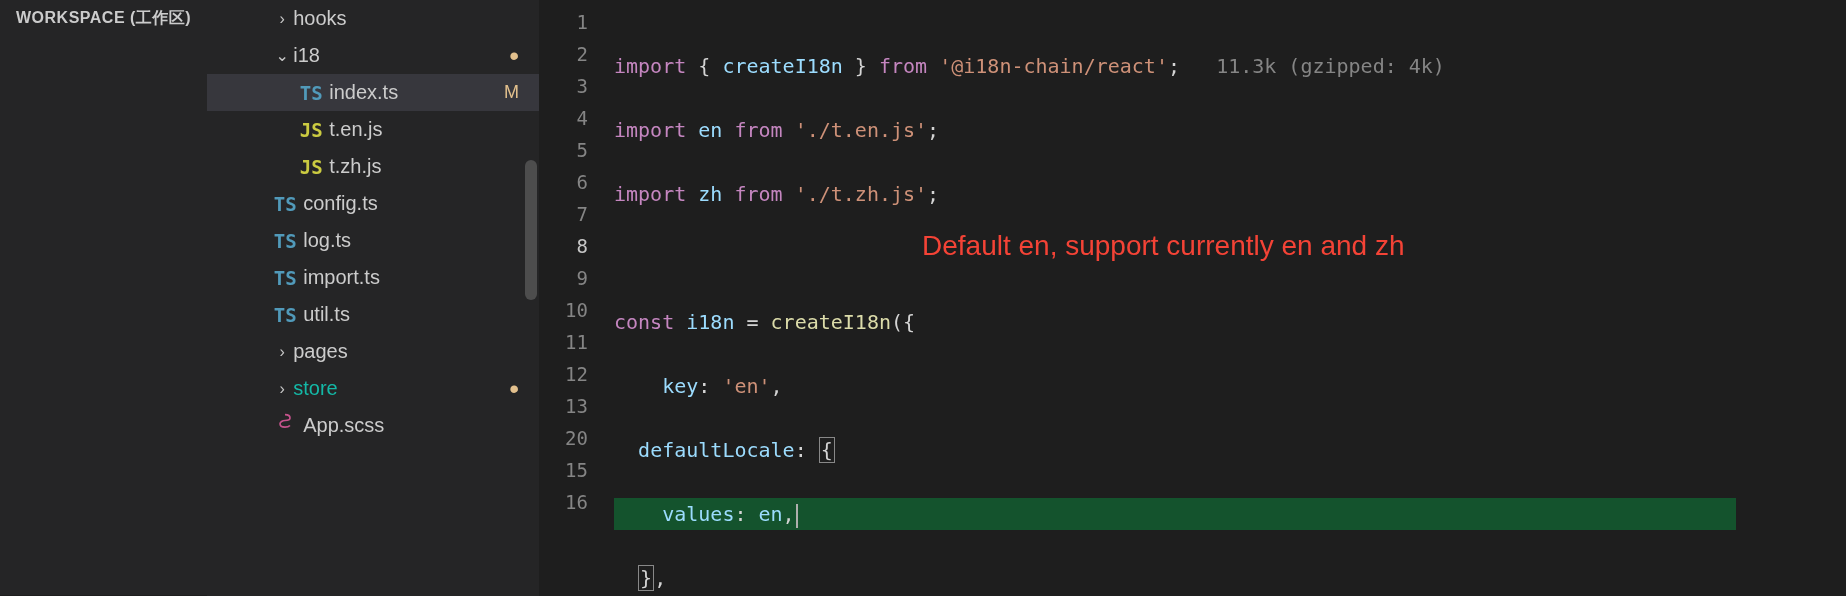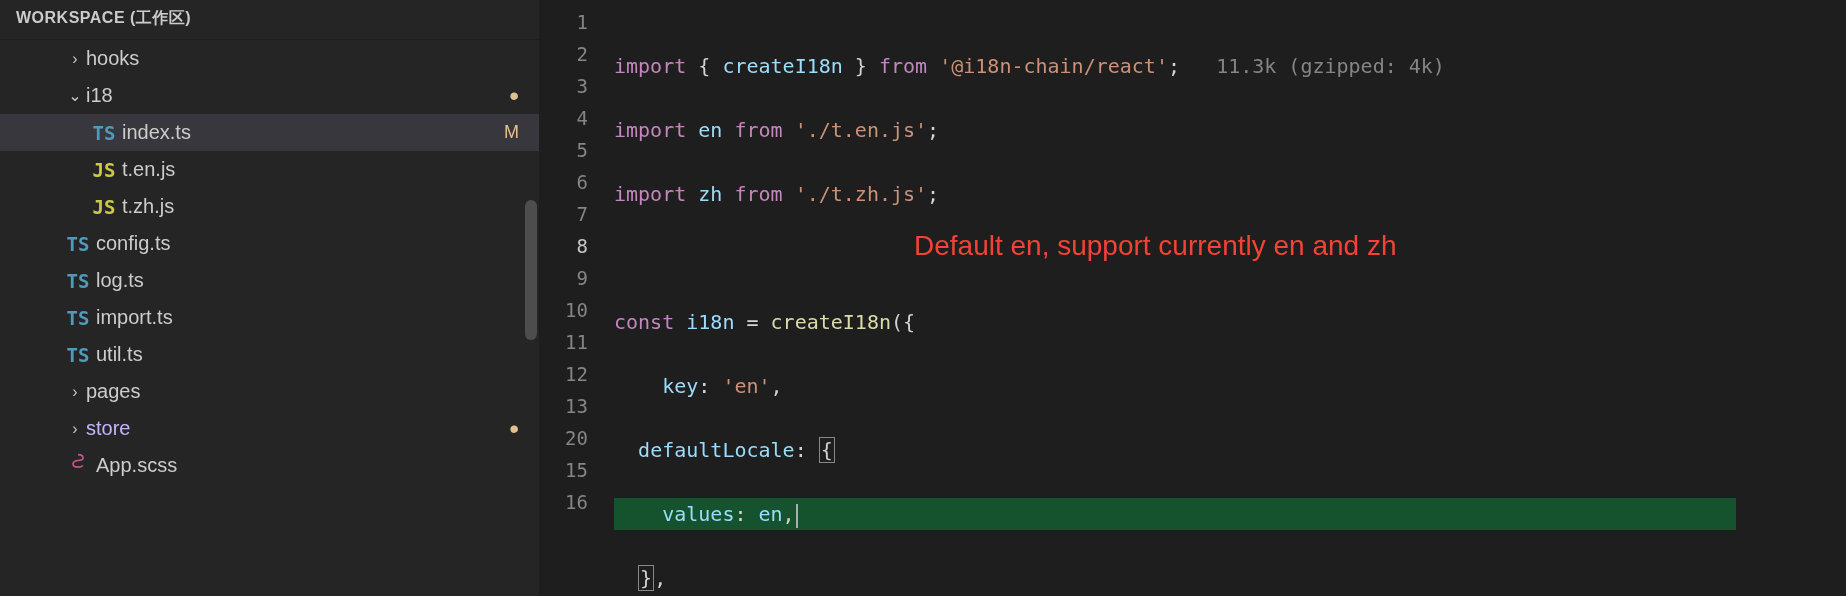--- a/index.html
+++ b/index.html
@@ -10,21 +10,21 @@
       font-size: 18px;
       display: flex;
       height: 596px;
       width: 1846px;
       overflow: hidden;
     }
     .sidebar {
       width: 540px;
       background: #252526;
       display: flex;
-      flex-direction: column;
+      flex-direction: row;
       border-right: 1px solid #1e1e1e;
     }
     .sidebar-header {
       padding: 8px 16px 10px;
       font-size: 16px;
       font-weight: bold;
       color: #cccccc;
       letter-spacing: 0.5px;
       font-family: -apple-system, "Segoe UI", sans-serif;
       border-bottom: 1px solid #1e1e1e;
@@ -57,21 +57,21 @@
       width: 36px;
       text-align: center;
       font-size: 19px;
       font-weight: bold;
       font-family: "SF Mono", Monaco, monospace;
     }
     .ts-icon { color: #519aba; }
     .js-icon { color: #cbcb41; }
     .scss-icon { color: #c6538c; font-size: 20px; }
     .folder-name { color: #cccccc; }
-    .folder-name.highlight { color: #c4b5fd; }
+    .folder-name.highlight { color: #14b8a6; }
     .item-label { flex: 1; }
     .item-badge {
       padding-right: 20px;
       font-size: 18px;
     }
     .dot { color: #e2c08d; font-size: 28px; line-height: 0; }
     .mod { color: #e2c08d; }
     .scrollbar-v {
       position: absolute;
       right: 2px;
@@ -250,17 +250,17 @@
 <div class="line hl">    <span class="prop">values</span><span class="pun">:</span> <span class="var">en</span><span class="pun">,</span><span class="cursor"></span></div>
 <div class="line">  <span class="pun brace-box">}</span><span class="pun">,</span></div>
 
 
 
 
 
 
 
 
-    <div class="annotation" style="left:300px; top:228px; width:520px;">Default en, support currently en and zh</div>
+    <div class="annotation" style="left:308px; top:228px; width:520px;">Default en, support currently en and zh</div>
   </div>
 
   <div class="minimap"></div>
 </div>
 
 </body></html>

